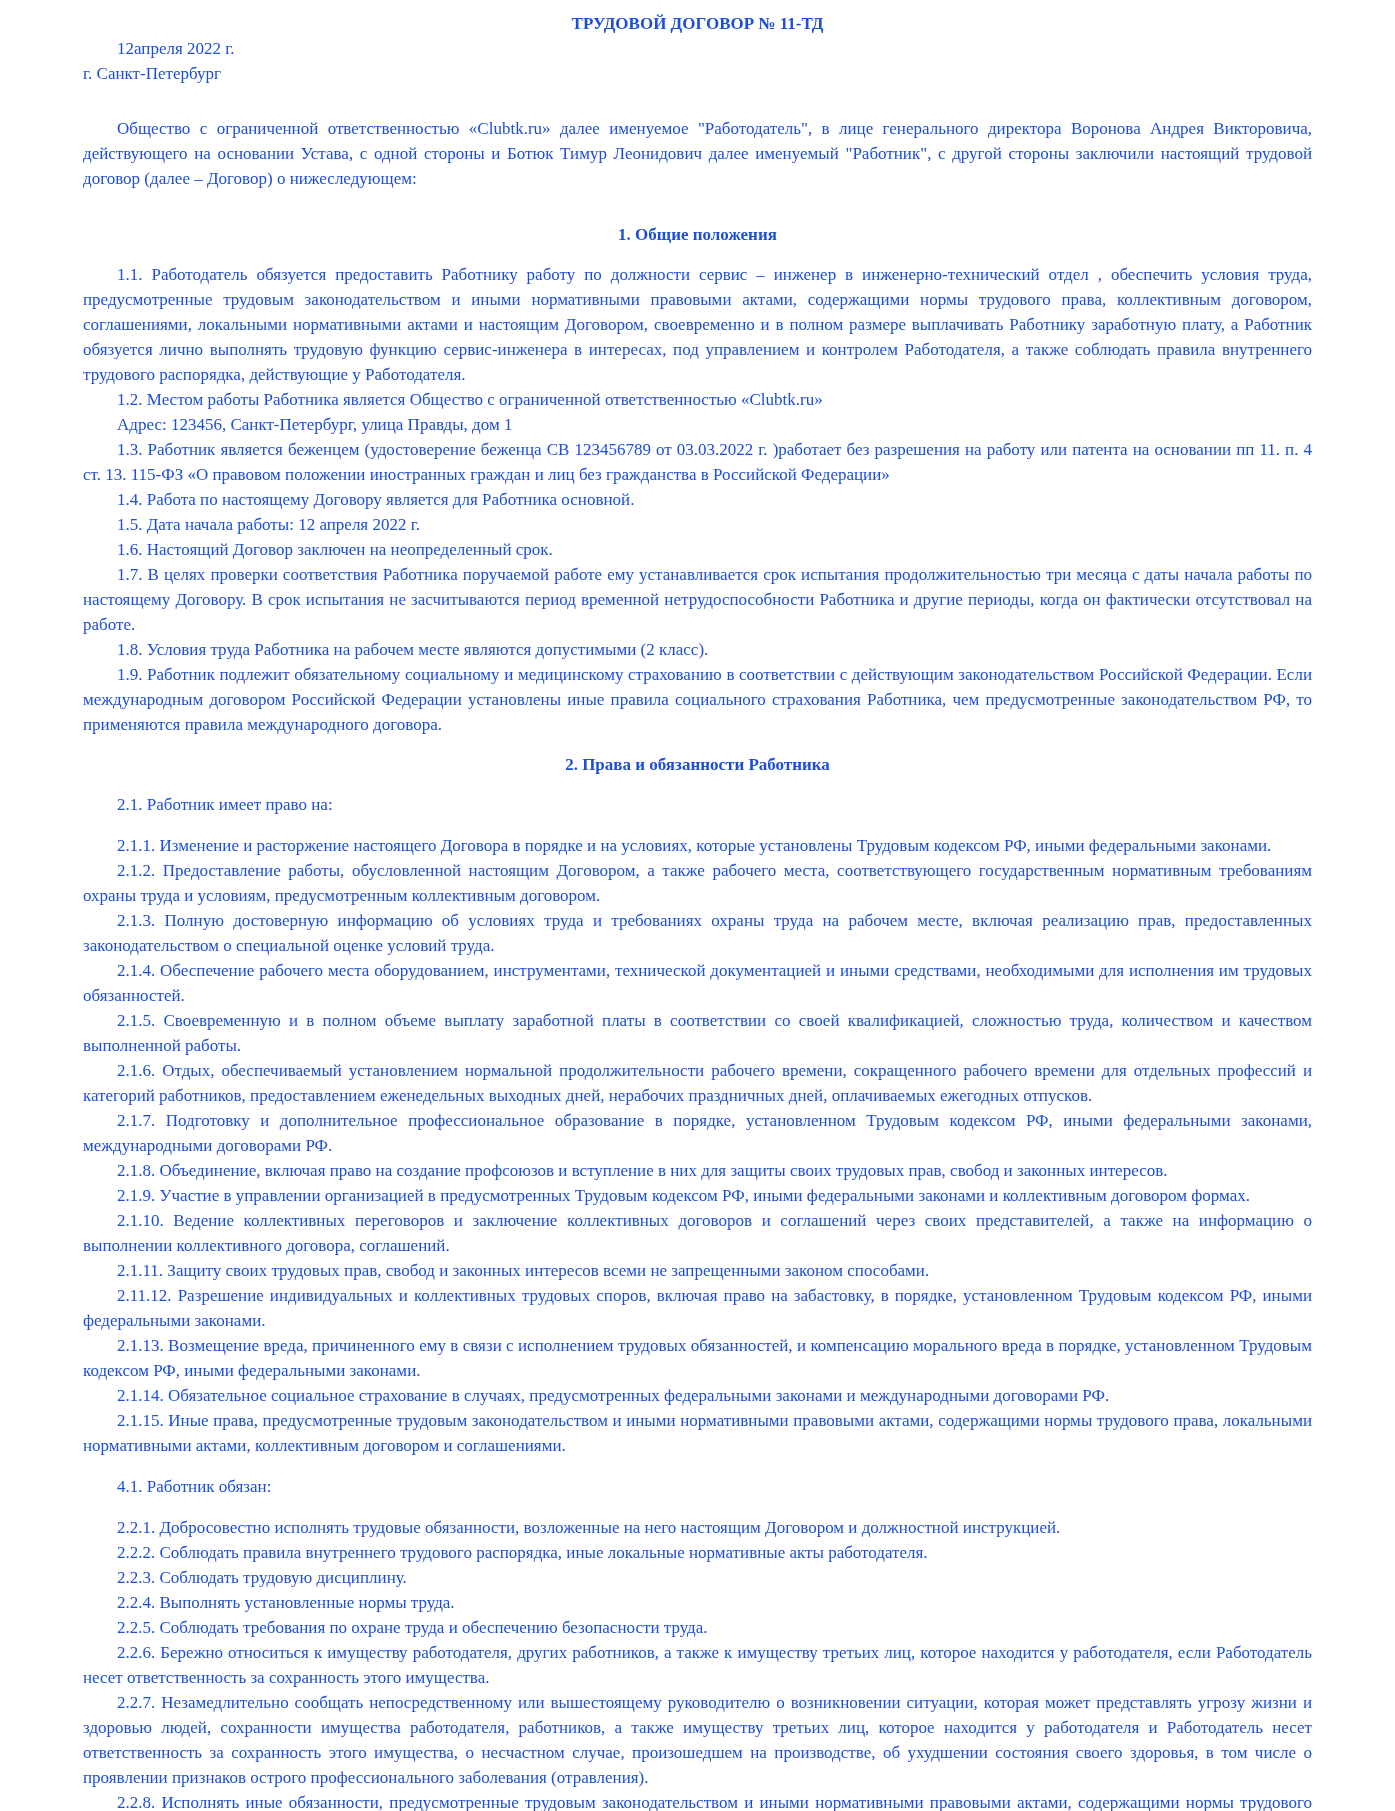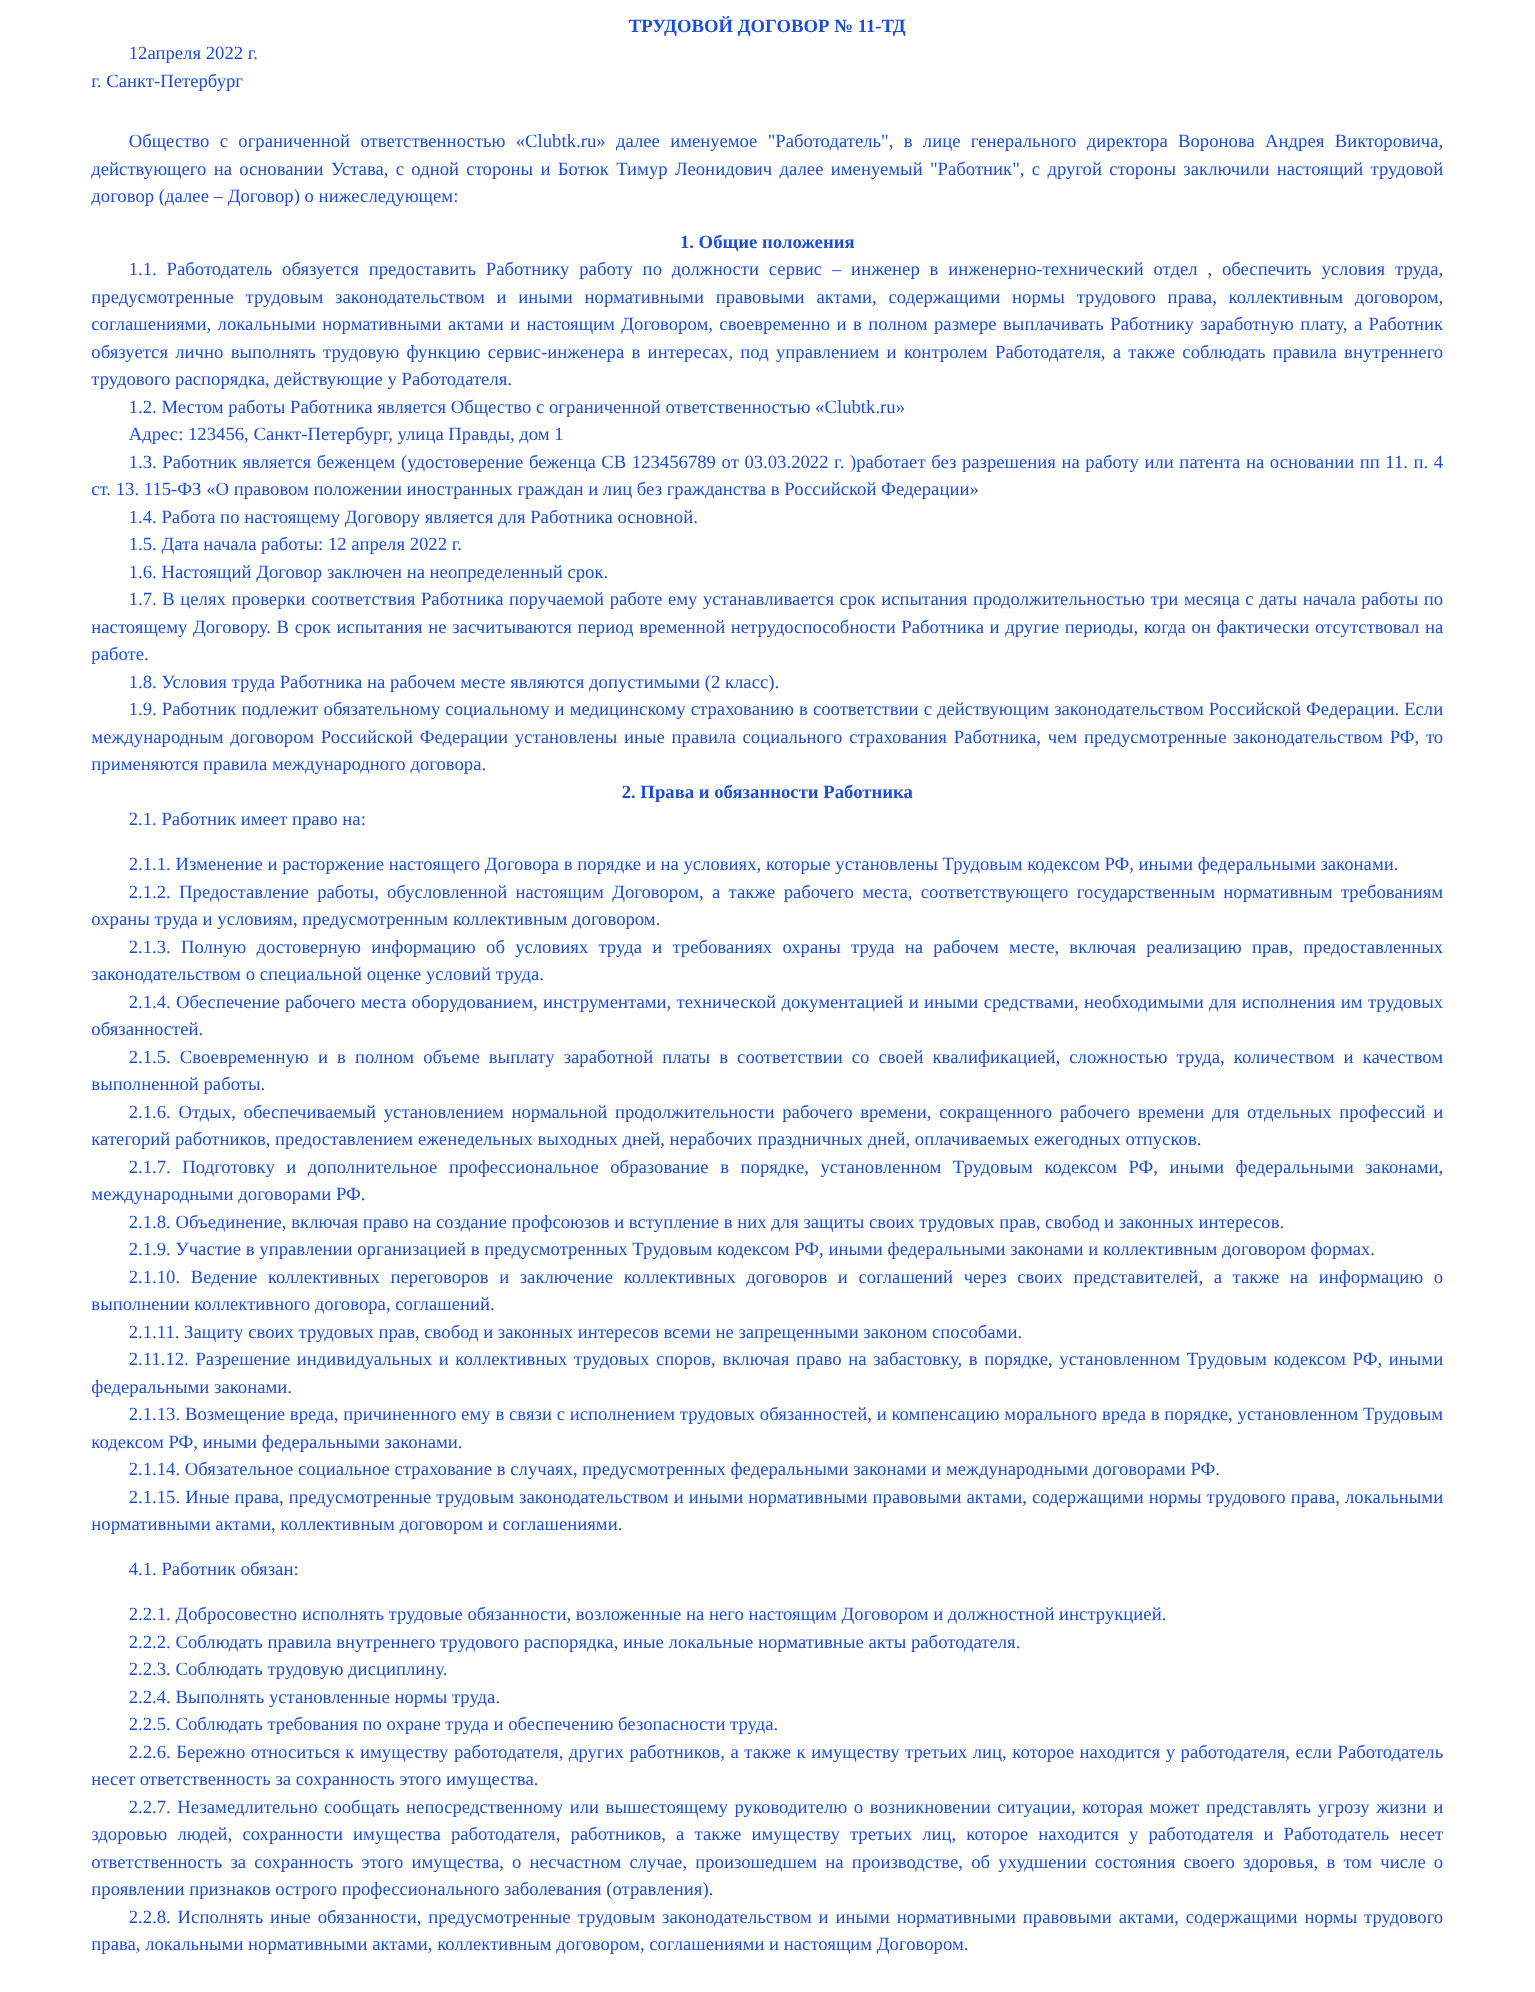--- a/index.html
+++ b/index.html
@@ -35,21 +35,21 @@
     padding-left: 34px;
   }
   .block-p {
     text-align: justify;
     text-indent: 34px;
     margin: 0;
   }
   .block-heading {
     text-align: center;
     font-weight: bold;
-    margin: 0 0;
+    margin: 15px 0;
   }
   .block-gap {
     height: 16px;
   }
   .block-gap.gap-large {
     height: 30px;
   }
 </style>
 </head>
 <body>

